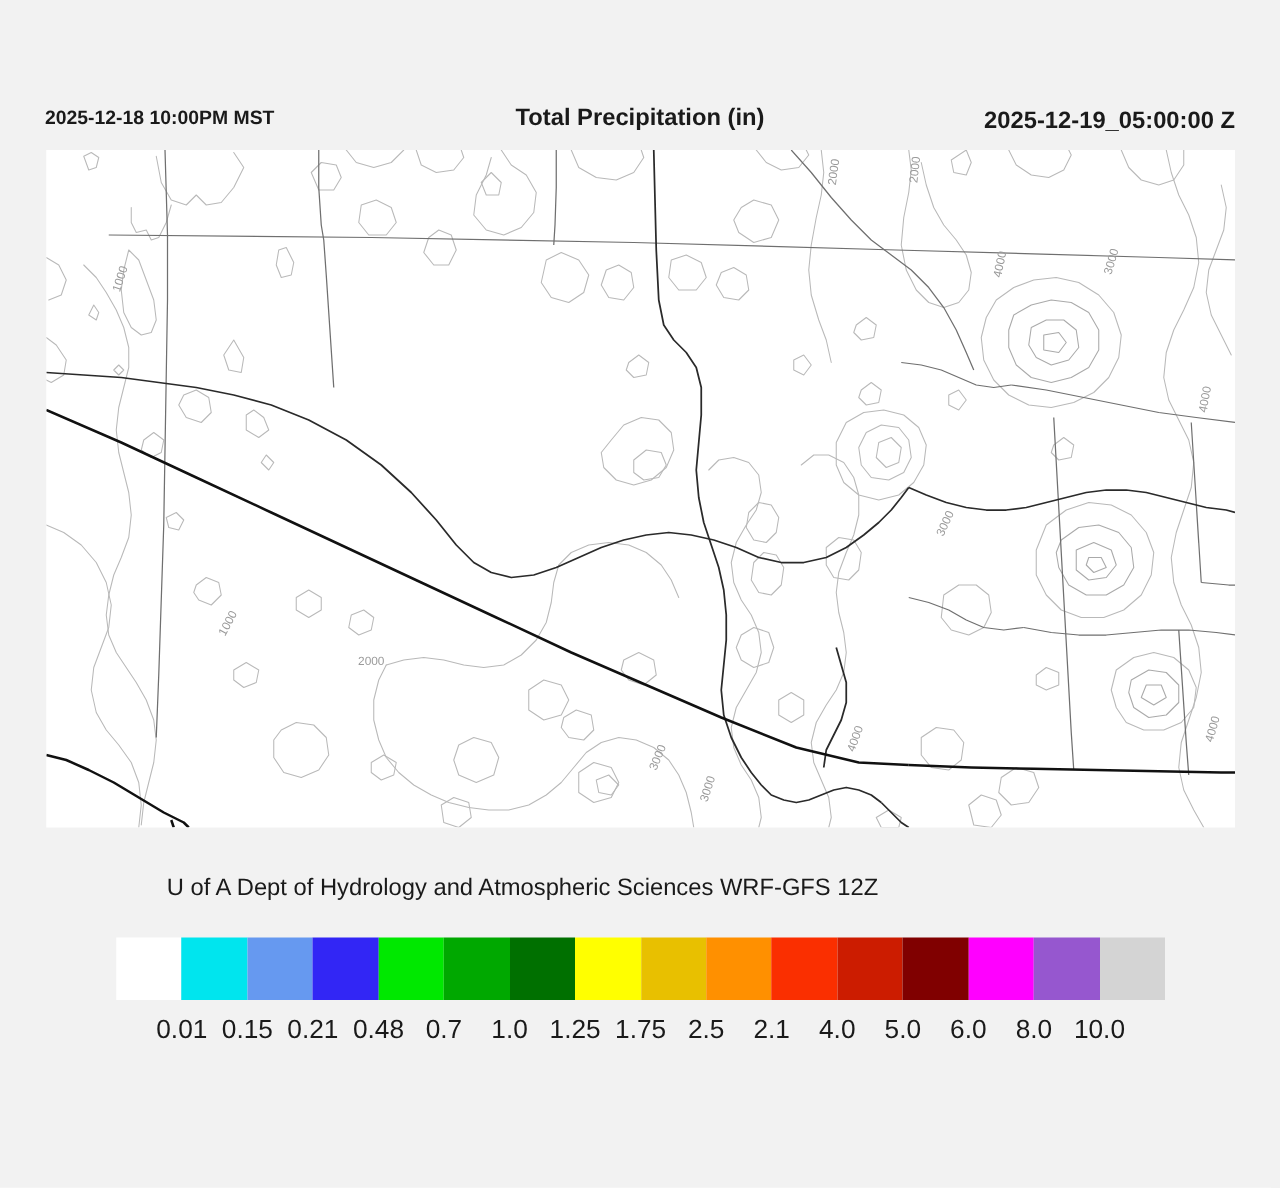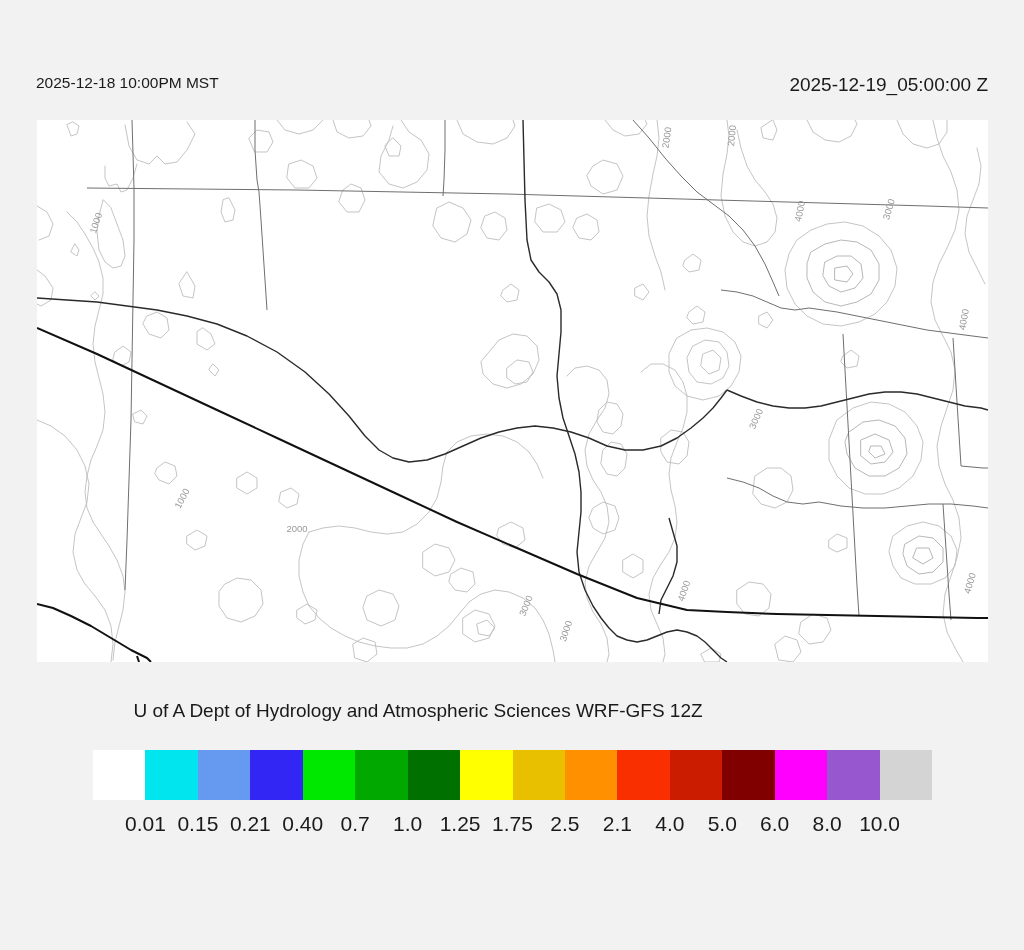--- a/index.html
+++ b/index.html
@@ -14,23 +14,24 @@
     position: relative;
     font-family: "Liberation Sans", sans-serif;
     color: #1a1a1a;
     overflow: hidden;
   }
 
   
   #header-band {
     position: absolute;
     left: 0;
-    top: 72px;
+    top: 84px;
     width: 1024px;
     height: 28px;
+    font-weight: bold;
   }
   #valid-time-local {
     position: absolute;
     left: 36px;
     top: 2px;
     font-size: 15.5px;
     white-space: nowrap;
   }
   #plot-title {
     position: absolute;
@@ -143,20 +144,21 @@
     transform: translateX(-50%);
     font-size: 21px;
     white-space: nowrap;
   }
 </style>
 </head>
 <body>
 
 <div id="header-band">
   <div id="valid-time-local">2025-12-18 10:00PM MST</div>
+  <div id="plot-title">Total Precipitation (in)</div>
   <div id="valid-time-utc">2025-12-19_05:00:00 Z</div>
 </div>
 
 <div id="map-panel">
   <svg id="map-svg" viewBox="0 0 951 542" xmlns="http://www.w3.org/2000/svg">
 
     <g>
 
       <path class="contour-line" d="M30 5 L34 16 L40 14 L42 6 L36 2 Z"></path>
       <path class="contour-line" d="M88 5 L92 26 L100 40 L112 44 L120 36 L128 44 L140 42 L150 30 L158 14 L150 2"></path>
@@ -327,21 +329,21 @@
       <div class="cb-swatch" style="background: rgb(128, 0, 0);"></div>
       <div class="cb-swatch" style="background: rgb(255, 0, 255);"></div>
       <div class="cb-swatch" style="background: rgb(150, 87, 207);"></div>
       <div class="cb-swatch" style="background: rgb(212, 212, 212);"></div>
     </div>
 </div>
 <div id="colorbar-ticklabels">
     <div class="cb-tick" style="left: 6.25%;">0.01</div>
     <div class="cb-tick" style="left: 12.5%;">0.15</div>
     <div class="cb-tick" style="left: 18.75%;">0.21</div>
-    <div class="cb-tick" style="left: 25%;">0.40</div>
+    <div class="cb-tick" style="left: 25%;">0.48</div>
     <div class="cb-tick" style="left: 31.25%;">0.7</div>
     <div class="cb-tick" style="left: 37.5%;">1.0</div>
     <div class="cb-tick" style="left: 43.75%;">1.25</div>
     <div class="cb-tick" style="left: 50%;">1.75</div>
     <div class="cb-tick" style="left: 56.25%;">2.5</div>
     <div class="cb-tick" style="left: 62.5%;">2.1</div>
     <div class="cb-tick" style="left: 68.75%;">4.0</div>
     <div class="cb-tick" style="left: 75%;">5.0</div>
     <div class="cb-tick" style="left: 81.25%;">6.0</div>
     <div class="cb-tick" style="left: 87.5%;">8.0</div>

